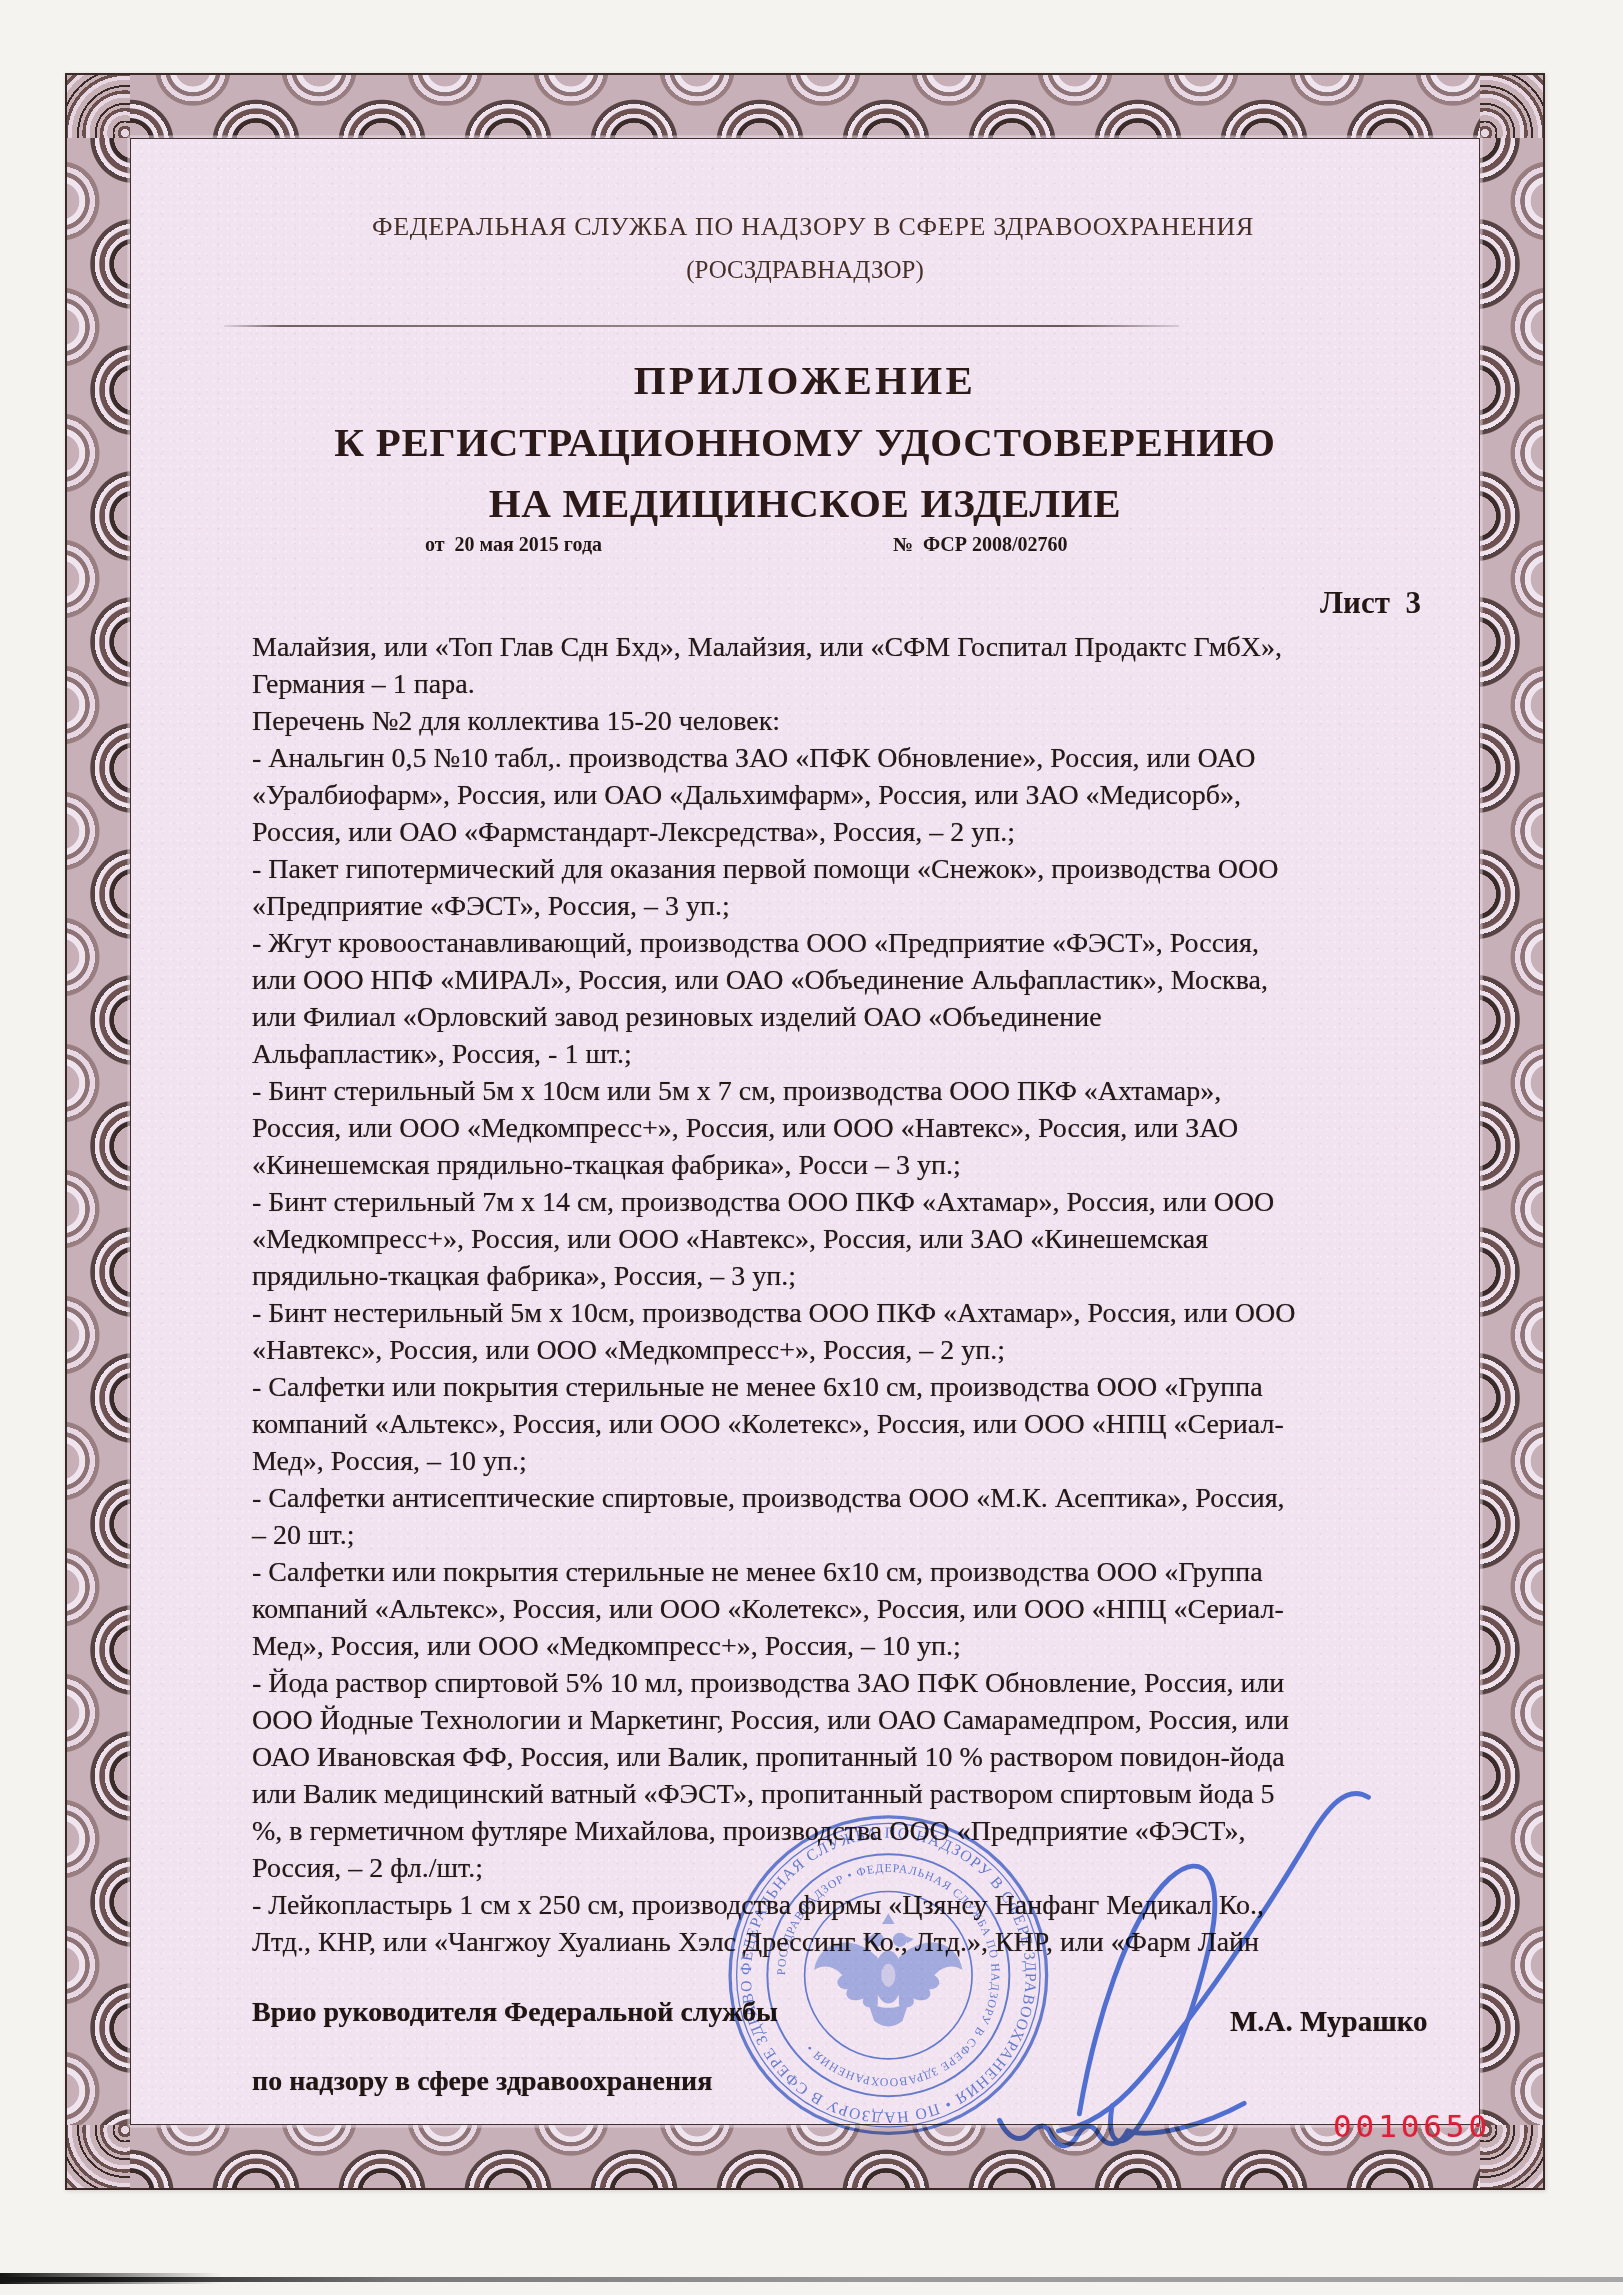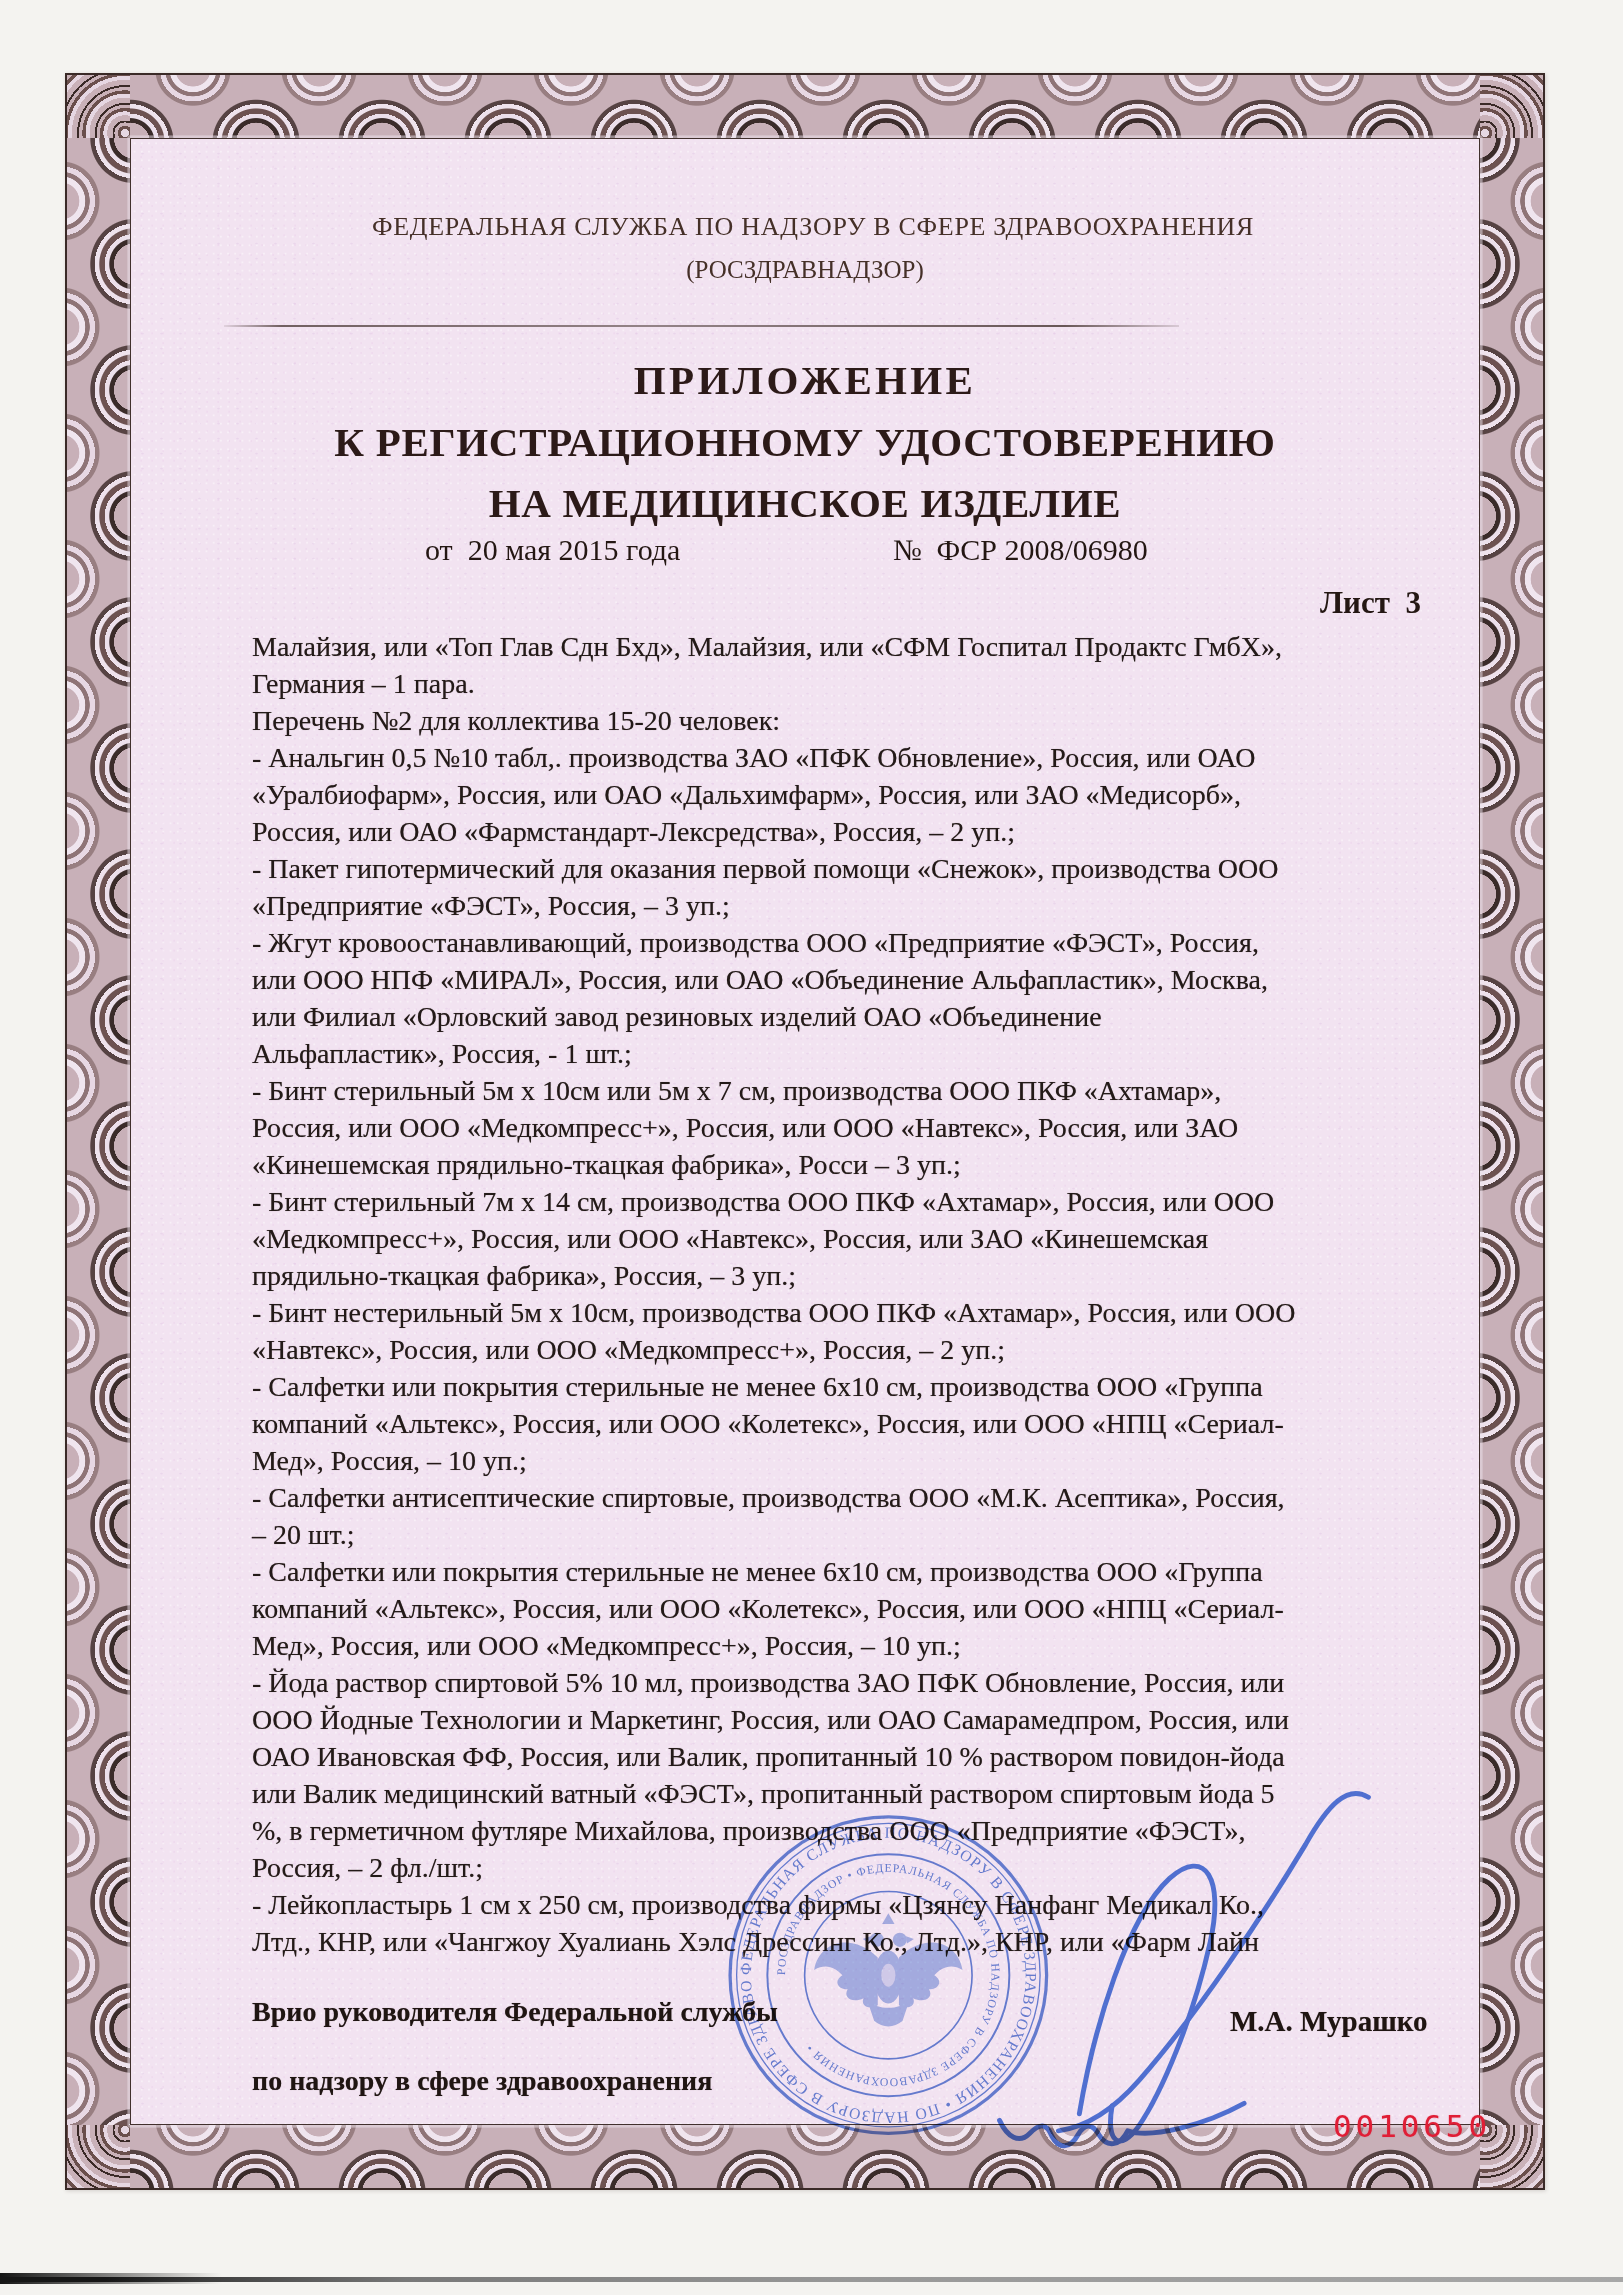--- a/index.html
+++ b/index.html
@@ -55,21 +55,21 @@
   .t{position:absolute;z-index:3;}
   .center{left:0;right:0;text-align:center;}
   .h1{top:137px;font-size:26px;letter-spacing:0.7px;color:#453028;margin-left:16px;}
   .h2{top:181px;font-size:25px;color:#453028;}
   .divider{top:250px;left:157px;width:955px;height:2px;z-index:3;position:absolute;
      background:linear-gradient(90deg,rgba(70,52,48,.1),rgba(70,52,48,.75) 6%,rgba(70,52,48,.55) 45%,rgba(70,52,48,.8) 88%,rgba(70,52,48,.15));}
   .title{font-weight:bold;color:#2c1a18;font-size:41px;}
   .t1{top:281px;letter-spacing:3.3px;}
   .t2{top:343px;letter-spacing:0.7px;}
   .t3{top:404px;letter-spacing:0.7px;}
-  .meta{font-weight:normal;font-size:30px;white-space:pre;color:#241713;top:458px;}
+  .meta{font-weight:bold;font-size:20px;white-space:pre;color:#241713;top:458px;}
   .date{left:358px;}
   .num{left:826px;}
   .sheet{top:510px;left:1253px;font-weight:bold;font-size:31px;white-space:pre;color:#241713;}
   .bodytext{left:185px;top:553px;width:1243px;font-size:28px;line-height:37px;color:#231a18;
      text-shadow:0 0 0.7px rgba(43,28,26,.55);}
   .bodytext .line{white-space:nowrap;height:37px;}
   .sig{left:185px;font-weight:bold;font-size:28px;color:#1f1512;text-shadow:0 0 0.7px rgba(43,28,26,.5);margin-top:34px;}
   .sig1{top:1887px;}
   .sig2{top:1956px;}
   .name{left:1163px;top:1930px;font-weight:bold;font-size:29px;color:#1f1512;text-shadow:0 0 0.7px rgba(43,28,26,.5);}
@@ -102,21 +102,21 @@
 
     <div class="t center h1">ФЕДЕРАЛЬНАЯ СЛУЖБА ПО НАДЗОРУ В СФЕРЕ ЗДРАВООХРАНЕНИЯ</div>
     <div class="t center h2">(РОСЗДРАВНАДЗОР)</div>
     <div class="divider"></div>
 
     <div class="t center title t1">ПРИЛОЖЕНИЕ</div>
     <div class="t center title t2">К РЕГИСТРАЦИОННОМУ УДОСТОВЕРЕНИЮ</div>
     <div class="t center title t3">НА МЕДИЦИНСКОЕ ИЗДЕЛИЕ</div>
 
     <div class="t meta date">от  20 мая 2015 года</div>
-    <div class="t meta num">№  ФСР 2008/06980</div>
+    <div class="t meta num">№  ФСР 2008/02760</div>
     <div class="t sheet">Лист  3</div>
 
     <div class="t bodytext">
         <div class="line">Малайзия, или «Топ Глав Сдн Бхд», Малайзия, или «СФМ Госпитал Продактс ГмбХ»,</div>
         <div class="line">Германия – 1 пара.</div>
         <div class="line">Перечень №2 для коллектива 15-20 человек:</div>
         <div class="line">- Анальгин 0,5 №10 табл,. производства ЗАО «ПФК Обновление», Россия, или ОАО</div>
         <div class="line">«Уралбиофарм», Россия, или ОАО «Дальхимфарм», Россия, или ЗАО «Медисорб»,</div>
         <div class="line">Россия, или ОАО «Фармстандарт-Лексредства», Россия, – 2 уп.;</div>
         <div class="line">- Пакет гипотермический для оказания первой помощи «Снежок», производства ООО</div>

